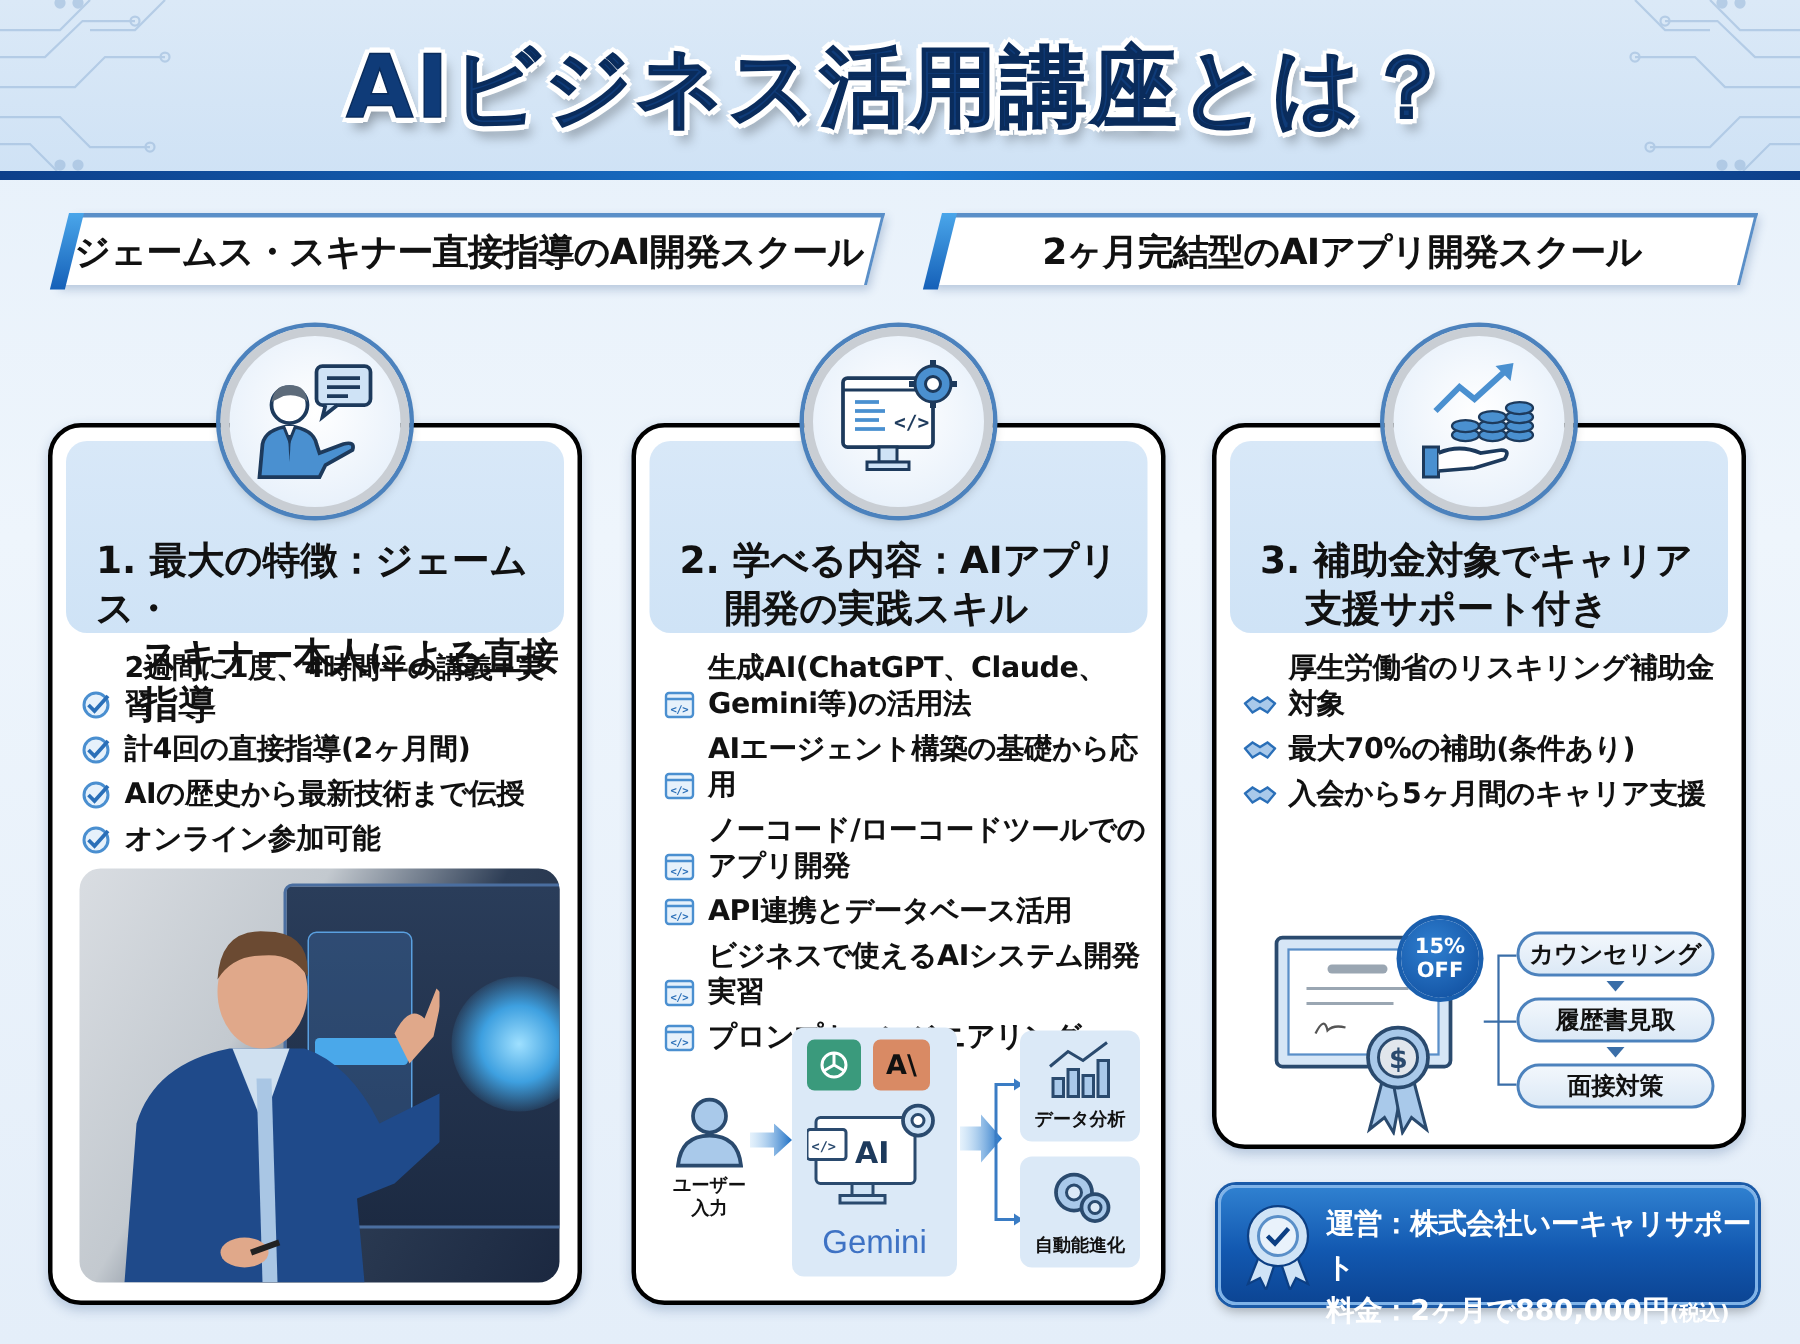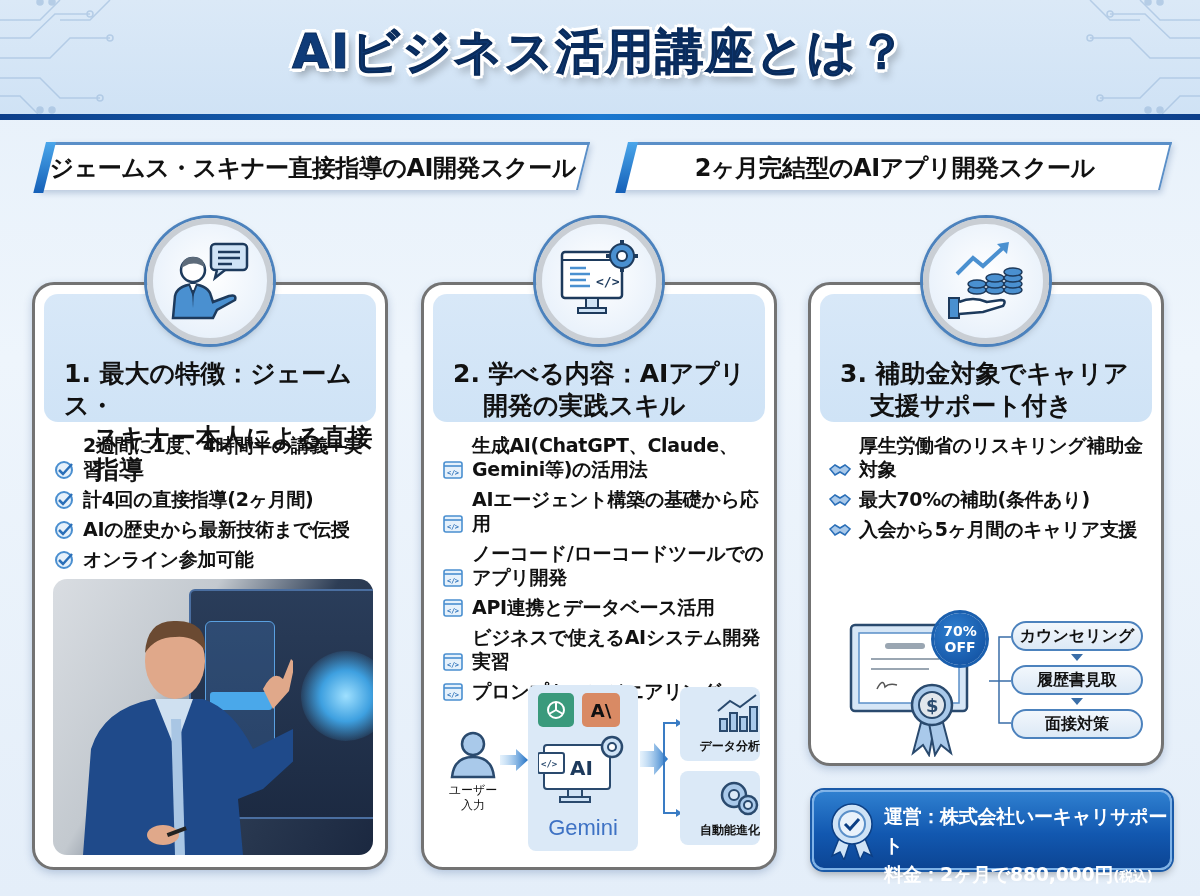--- a/index.html
+++ b/index.html
@@ -18,21 +18,21 @@
   }
   .header-bar {
     position: absolute; left: 0; top: 114px; width: 1200px; height: 6px;
     background: linear-gradient(90deg, #0d3f8a 0%, #1a78d0 50%, #0d3f8a 100%);
   }
   .circuit { position: absolute; top: 0; width: 230px; height: 114px; opacity: .6; }
   .circuit.left { left: 0; }
   .circuit.right { right: 0; transform: scaleX(-1); }
   .main-title {
     position: absolute; left: 0; top: 20px; width: 1200px; text-align: center;
-    font-size: 48px; font-weight: bold; letter-spacing: 2px;
+    font-size: 58px; font-weight: bold; letter-spacing: 2px;
     color: #0f3b78;
     -webkit-text-stroke: 1px #0a2c5c;
     text-shadow:
       0 0 0 #fff,
       3px 3px 0 #fff, -3px -3px 0 #fff, 3px -3px 0 #fff, -3px 3px 0 #fff,
       0 4px 0 #fff, 0 -4px 0 #fff, 4px 0 0 #fff, -4px 0 0 #fff,
       4px 7px 8px rgba(0,0,0,.35);
   }
   
   .banner {
@@ -53,21 +53,21 @@
     display: flex; align-items: center; justify-content: center;
     font-size: 24px; font-weight: bold; color: #111; letter-spacing: -0.5px;
   }
   .banner.b1 { left: 44px; width: 540px; }
   .banner.b2 { left: 626px; width: 540px; }
 
   
   .card {
     position: absolute; top: 282px; width: 356px; height: 588px;
     background: #fff;
-    border: 3px solid #737373;
+    border: 3px solid #000000;
     border-radius: 22px;
     box-shadow: 0 3px 8px rgba(30,70,130,.25);
   }
   .card.c1 { left: 32px; }
   .card.c2 { left: 421px; }
   .card.c3 { left: 808px; height: 484px; padding-left: 16px; }
   .card-head {
     position: absolute; left: 9px; top: 9px; right: 9px; height: 128px;
     background: linear-gradient(180deg, #d8e8f8 0%, #cfe3f6 100%);
     border-radius: 14px;
@@ -115,31 +115,31 @@
   }
   .screen-hl { position: absolute; left: 4px; top: 70px; width: 62px; height: 18px; background: #4aa8ea; border-radius: 3px; }
   .screen-globe {
     position: absolute; left: 110px; top: 60px; width: 90px; height: 90px; border-radius: 50%;
     background: radial-gradient(circle, #9fe0ff 0%, #3ea0e0 40%, rgba(20,60,120,0) 75%);
   }
   .person { position: absolute; left: 10px; top: 20px; width: 230px; height: 256px; }
 
   
   .flow { position: absolute; left: 10px; top: 398px; width: 332px; height: 180px; }
-  .flow-user { position: absolute; left: 12px; top: 50px; width: 54px; text-align: center; font-size: 12px; font-weight: normal; line-height: 15px; }
+  .flow-user { position: absolute; left: 12px; top: 50px; width: 54px; text-align: center; font-size: 12px; font-weight: bold; line-height: 15px; }
   .flow-center {
     position: absolute; left: 94px; top: 2px; width: 110px; height: 166px;
     background: #dbe9f7; border-radius: 8px;
   }
   .logo-gpt { position: absolute; left: 10px; top: 8px; width: 36px; height: 34px; background: #3a9a7c; border-radius: 5px; display:flex; align-items:center; justify-content:center; }
   .logo-ai { position: absolute; left: 54px; top: 8px; width: 38px; height: 34px; background: #d98a64; border-radius: 5px; font-weight: bold; font-size: 18px; color: #111; display:flex; align-items:center; justify-content:center; }
   .gemini { position: absolute; left: 0; width: 110px; top: 130px; text-align: center; font-size: 22px; color: #3e72c4; font-family: "Liberation Sans", sans-serif; }
   .flow-box {
     position: absolute; left: 246px; width: 80px; height: 74px; background: #dbe9f7; border-radius: 8px;
-    text-align: right; font-size: 12px; font-weight: bold;
+    text-align: center; font-size: 12px; font-weight: bold;
   }
   .flow-box.fb1 { top: 4px; }
   .flow-box.fb2 { top: 88px; }
   .flow-box .lbl { position: absolute; bottom: 6px; left: 0; right: 0; }
 
   
   .cert-area { position: absolute; left: 10px; top: 322px; width: 336px; height: 150px; }
   .pill {
     position: absolute; left: 190px; width: 132px; height: 30px; border-radius: 15px;
     border: 2px solid #4c82bd; background: linear-gradient(180deg, #f2f7fc, #dce9f6);
@@ -493,21 +493,21 @@
       <line x1="22" y1="36" x2="90" y2="36" stroke="#9aa6b2" stroke-width="2"></line>
       <line x1="22" y1="46" x2="80" y2="46" stroke="#9aa6b2" stroke-width="2"></line>
       <path d="M28 66 Q34 54 36 64 Q40 60 48 62" fill="none" stroke="#555" stroke-width="1.5"></path>
       <path d="M74 92 L64 130 L74 122 L80 132 L86 100 Z" fill="#a9c9ea" stroke="#2a4a6e" stroke-width="2"></path>
       <path d="M92 92 L102 130 L92 122 L86 132 L80 100 Z" fill="#a9c9ea" stroke="#2a4a6e" stroke-width="2"></path>
       <circle cx="83" cy="82" r="20" fill="#a9c9ea" stroke="#2a4a6e" stroke-width="2.5"></circle>
       <circle cx="83" cy="82" r="13" fill="#e1e6ec" stroke="#2a4a6e" stroke-width="2"></circle>
       <text x="77" y="89" font-size="18" font-weight="bold" fill="#2a4a6e" font-family="DejaVu Sans, sans-serif">$</text>
     </svg>
     <div class="badge70">
-      <span>70%</span>
+      <span>15%</span>
       <span>OFF</span>
     </div>
     <svg style="position:absolute;left:168px;top:28px" width="24" height="90" viewBox="0 0 24 90">
       <path d="M22 2 H10 V88 H22 M0 46 H22" fill="none" stroke="#3a6ea8" stroke-width="1.5"></path>
     </svg>
     <div class="pill p1">カウンセリング</div>
     <div class="tri t1"></div>
     <div class="pill p2">履歴書見取</div>
     <div class="tri t2"></div>
     <div class="pill p3">面接対策</div>

